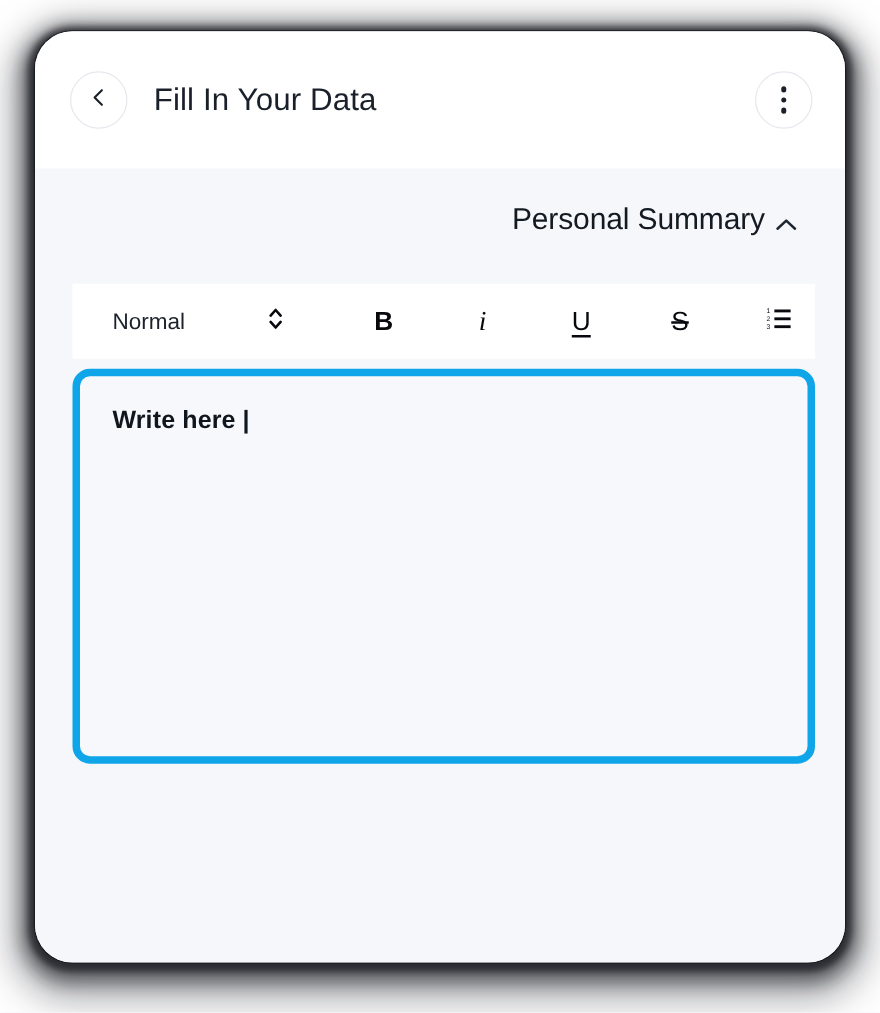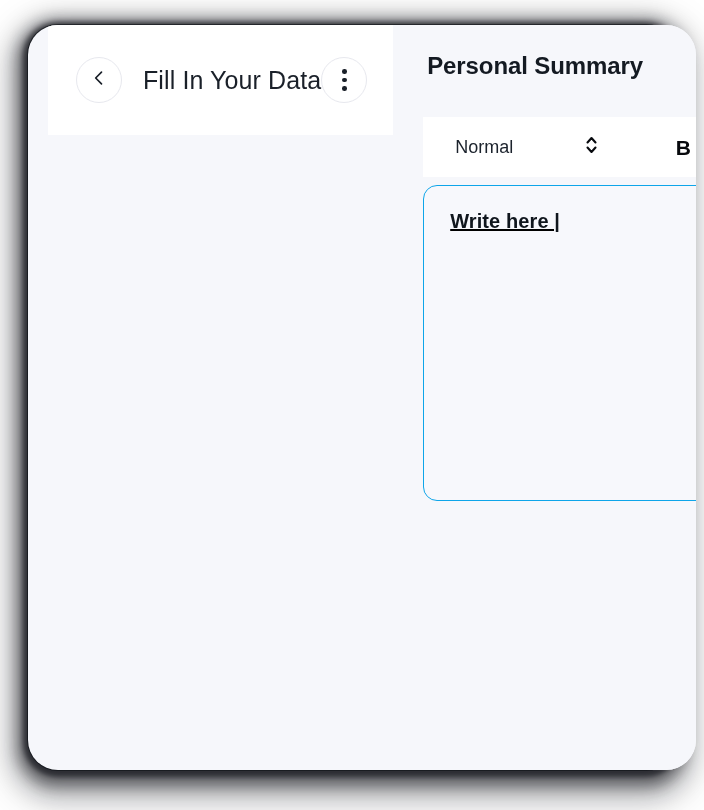--- a/index.html
+++ b/index.html
@@ -34,22 +34,21 @@
   #phone-card {
     position: absolute;
     left: 28px;
     top: 25px;
     width: 648px;
     height: 745px;
     border-radius: 30px;
     background: #f6f7fb;
     overflow: hidden;
     display: flex;
-    flex-direction: row;
-    padding-left: 20px;
+    flex-direction: column;
   }
 
   
   .appbar {
     height: 110px;
     background: #ffffff;
     flex: 0 0 auto;
     display: flex;
     align-items: center;
     padding: 0 26px 0 28px;
@@ -98,24 +97,25 @@
   }
 
   .section-head {
     padding: 28px 30px 0 34px;
     display: flex;
     align-items: flex-start;
   }
   .section-head-texts { flex: 1 1 auto; }
   .section-title {
     font-size: 24px;
-    font-weight: 700;
+    font-weight: 400;
     color: #141a22;
     letter-spacing: -0.1px;
     line-height: 1.1;
+    text-align: right;
   }
   .section-sub {
     margin-top: 14px;
     font-size: 17px;
     line-height: 1.72;
     color: #8b93ab;
     max-width: 505px;
     font-weight: 400;
   }
   .collapse-btn {
@@ -170,26 +170,25 @@
   }
   .tb-bold { font-weight: 700; }
   .tb-italic { font-style: italic; font-family: "Liberation Serif", serif; font-size: 22px; }
   .tb-underline { text-decoration: underline; text-underline-offset: 3.5px; }
   .tb-strike { text-decoration: line-through; }
 
   
   .editor {
     margin: 8px 24px 0 30px;
     height: 316px;
-    border: 1px solid #0ea5e9;
+    border: 6px solid #0ea5e9;
     border-radius: 14px;
     background: #f7f8fc;
     box-sizing: border-box;
     padding: 24px 26px;
-    text-decoration: underline;
   }
   .editor-text {
     font-size: 20px;
     font-weight: 600;
     color: #10161d;
     letter-spacing: 0.1px;
   }
 </style>
 </head>
 <body>

